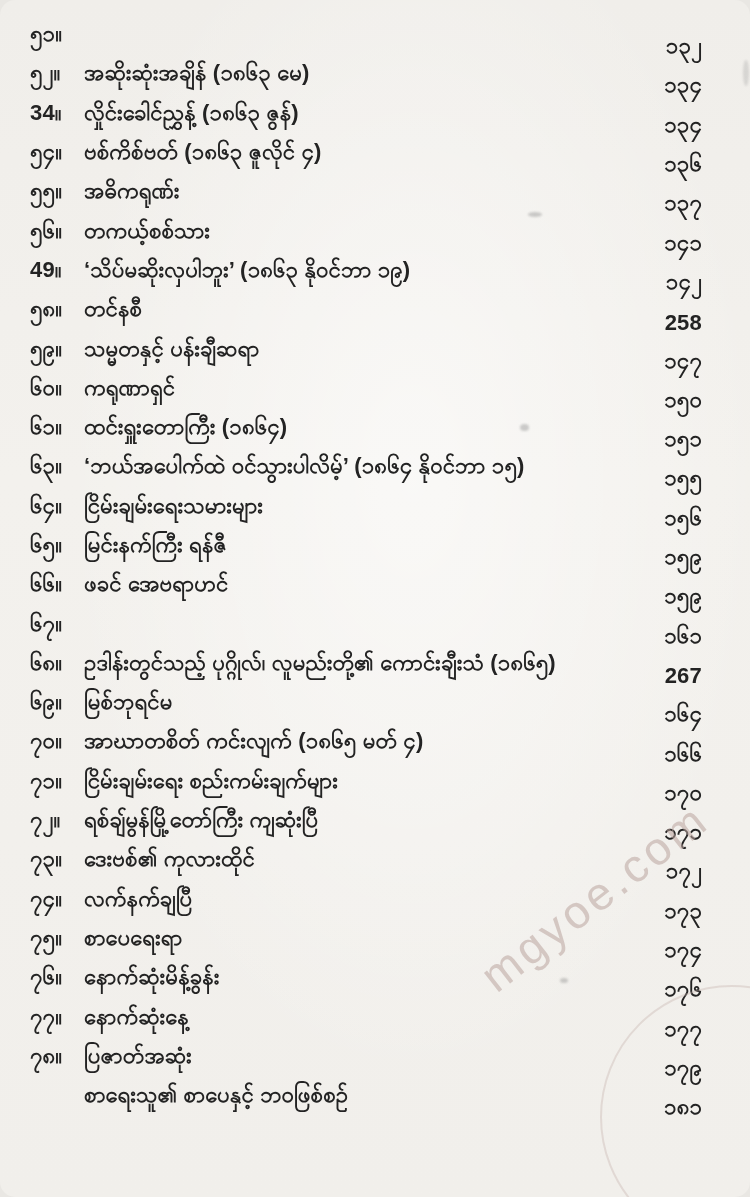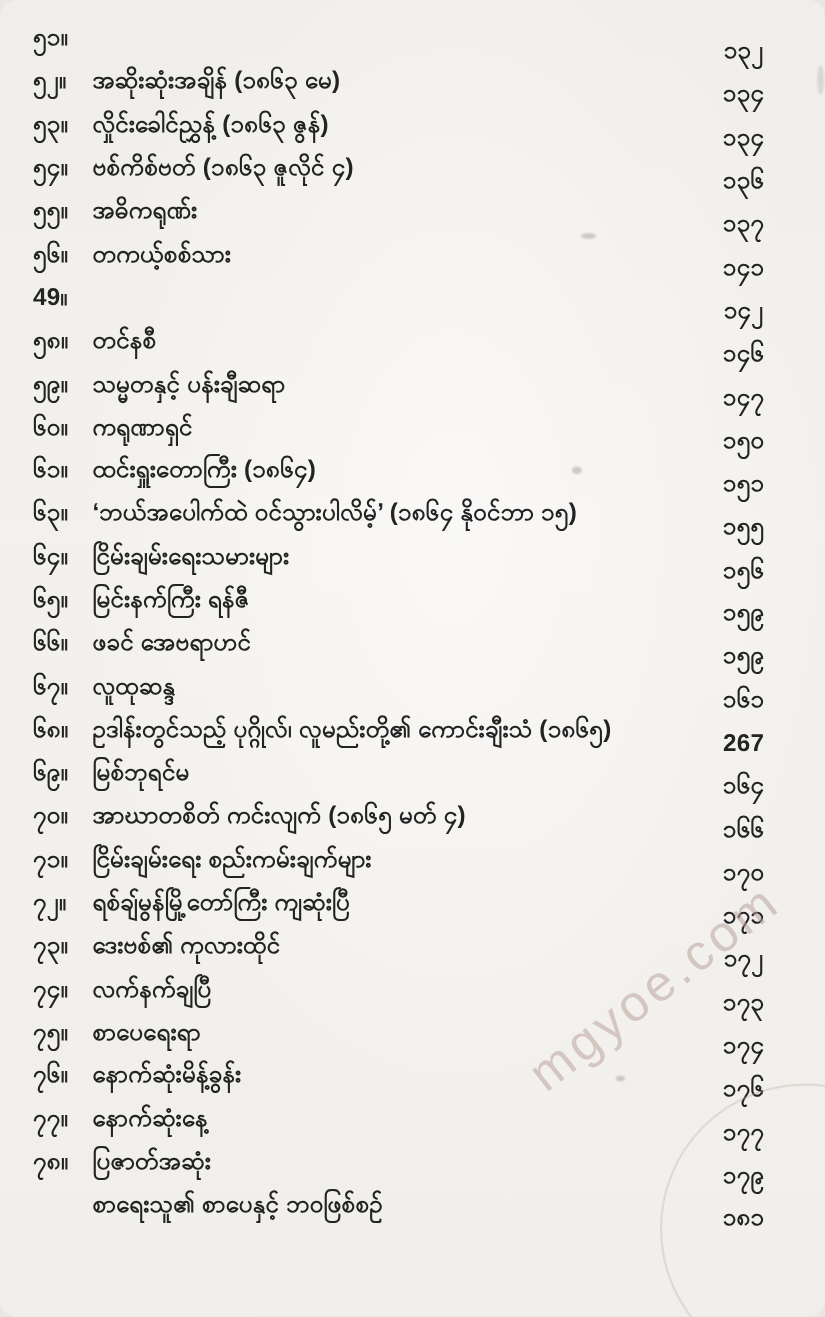--- a/index.html
+++ b/index.html
@@ -44,21 +44,21 @@
   }
   .title {
     flex: 1 1 auto;
     overflow: hidden;
     padding-right: 6px;
   }
   .pg {
     flex: 0 0 auto;
     margin-left: auto;
     min-width: 52px;
-    text-align: center;
+    text-align: right;
     margin-top: 24px;
   }
   
   .speck {
     position: absolute;
     background: rgba(120,120,120,0.35);
     border-radius: 50%;
     filter: blur(1px);
   }
   .speck.s1 { left: 528px; top: 212px; width: 14px; height: 5px; }
@@ -101,21 +101,21 @@
       <span class="pg">၁၃၂</span>
     </div>
 
     <div class="row">
       <span class="num">၅၂။</span>
       <span class="title">အဆိုးဆုံးအချိန် (၁၈၆၃ မေ)</span>
       <span class="pg">၁၃၄</span>
     </div>
 
     <div class="row">
-      <span class="num">၅၃။</span>
+      <span class="num">34။</span>
       <span class="title">လှိုင်းခေါင်ညွှန့် (၁၈၆၃ ဇွန်)</span>
       <span class="pg">၁၃၄</span>
     </div>
 
     <div class="row">
       <span class="num">၅၄။</span>
       <span class="title">ဗစ်ကိစ်ဗတ် (၁၈၆၃ ဇူလိုင် ၄)</span>
       <span class="pg">၁၃၆</span>
     </div>
 
@@ -126,27 +126,28 @@
     </div>
 
     <div class="row">
       <span class="num">၅၆။</span>
       <span class="title">တကယ့်စစ်သား</span>
       <span class="pg">၁၄၁</span>
     </div>
 
     <div class="row">
       <span class="num">49။</span>
+      <span class="title">‘သိပ်မဆိုးလှပါဘူး’ (၁၈၆၃ နိုဝင်ဘာ ၁၉)</span>
       <span class="pg">၁၄၂</span>
     </div>
 
     <div class="row">
       <span class="num">၅၈။</span>
       <span class="title">တင်နစီ</span>
-      <span class="pg">၁၄၆</span>
+      <span class="pg">258</span>
     </div>
 
     <div class="row">
       <span class="num">၅၉။</span>
       <span class="title">သမ္မတနှင့် ပန်းချီဆရာ</span>
       <span class="pg">၁၄၇</span>
     </div>
 
     <div class="row">
       <span class="num">၆၀။</span>
@@ -180,21 +181,20 @@
     </div>
 
     <div class="row">
       <span class="num">၆၆။</span>
       <span class="title">ဖခင် အေဗရာဟင်</span>
       <span class="pg">၁၅၉</span>
     </div>
 
     <div class="row">
       <span class="num">၆၇။</span>
-      <span class="title">လူထုဆန္ဒ</span>
       <span class="pg">၁၆၁</span>
     </div>
 
     <div class="row">
       <span class="num">၆၈။</span>
       <span class="title">ဥဒါန်းတွင်သည့် ပုဂ္ဂိုလ်၊ လူမည်းတို့၏ ကောင်းချီးသံ (၁၈၆၅)</span>
       <span class="pg">267</span>
     </div>
 
     <div class="row">

